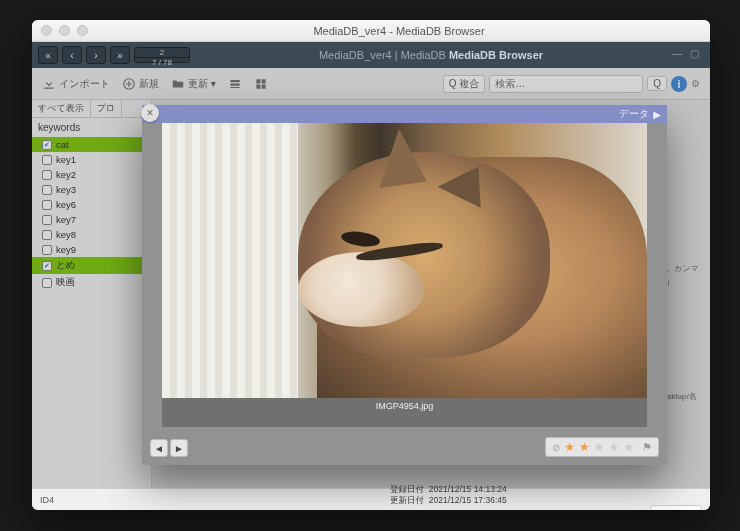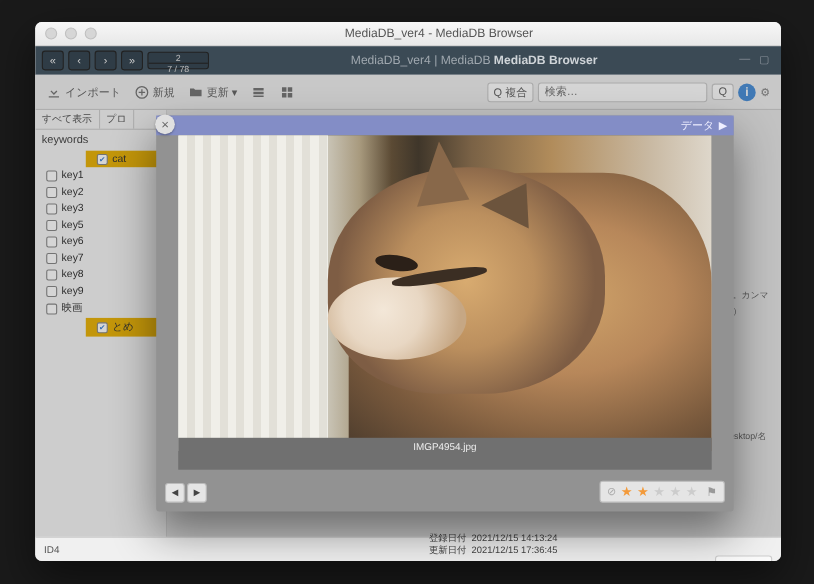--- a/index.html
+++ b/index.html
@@ -24,21 +24,21 @@
   .search-field{border:1px solid #ccc;background:#fff;border-radius:3px;padding:1px 5px;font-size:10px;width:154px;height:18px;}
   .info-icon{width:16px;height:16px;border-radius:50%;background:#4a8fd8;color:#fff;text-align:center;font-size:11px;line-height:16px;font-weight:bold;}
   .gear{color:#888;}
   .body-row{display:flex;height:calc(100% - 22px - 26px - 32px - 22px);}
   .sidebar{width:120px;border-right:1px solid #d9d9d9;background:#f6f6f6;font-size:10px;}
   .tab-row{display:flex;border-bottom:1px solid #d0d0d0;height:18px;font-size:9px;}
   .tab-row div{padding:2px 6px;color:#555;border-right:1px solid #d0d0d0;}
   .kw-head{padding:4px 6px;color:#444;font-size:10px;}
   .kw-list{}
   .kw{display:flex;align-items:center;gap:4px;padding:2px 6px 2px 10px;color:#333;font-size:9.5px;}
-  .kw.sel{background:#eab308;margin-left:46px;}
+  .kw.sel{background:#84cc16;}
   .cb{width:10px;height:10px;border:1px solid #888;border-radius:2px;background:#fff;display:inline-flex;align-items:center;justify-content:center;font-size:8px;color:#3a7fd5;}
   .cb.on::before{content:"✔";font-size:7px;}
   .main{flex:1;background:#e8e8e8;}
   .footer{height:22px;border-top:1px solid #d0d0d0;background:#f0f0f0;display:flex;align-items:center;font-size:9px;color:#555;padding:0 8px;gap:0;}
   .footer .f-right{margin-left:auto;display:flex;align-items:center;gap:6px;margin-top:28px;}
   .startup-btn{border:1px solid #ccc;background:#fafafa;border-radius:3px;padding:1px 6px;font-size:9px;}
   .overlay-dim{position:absolute;top:48px;left:0;right:0;bottom:22px;background:rgba(20,20,20,0.18);}
   
   .modal{position:absolute;top:85px;left:110px;width:525px;height:360px;background:#929292;border-radius:3px;box-shadow:0 18px 40px rgba(0,0,0,0.45);}
   .modal-hdr{height:18px;background:#838dc6;display:flex;align-items:center;justify-content:flex-end;padding:0 6px;color:#eef;font-size:10px;gap:4px;}
@@ -157,45 +157,41 @@
         <div class="kw">
             <span class="cb"></span>
             <span>key2</span>
           </div>
         <div class="kw">
             <span class="cb"></span>
             <span>key3</span>
           </div>
         <div class="kw">
             <span class="cb"></span>
-            <span>key5</span>
-          </div>
-        <div class="kw">
-            <span class="cb"></span>
             <span>key6</span>
           </div>
         <div class="kw">
             <span class="cb"></span>
             <span>key7</span>
           </div>
         <div class="kw">
             <span class="cb"></span>
             <span>key8</span>
           </div>
         <div class="kw">
             <span class="cb"></span>
             <span>key9</span>
-          </div>
-        <div class="kw">
-            <span class="cb"></span>
-            <span>映画</span>
           </div>
         <div class="kw sel">
             <span class="cb on"></span>
             <span>とめ</span>
+          </div>
+        <div class="kw">
+            <span class="cb"></span>
+            <span>映画</span>
           </div>
       </div>
     </div>
     <div class="main"></div>
   </div>
 
   <div class="footer">
     <span>ID</span>
     <span>4</span>
     <div class="f-right">

